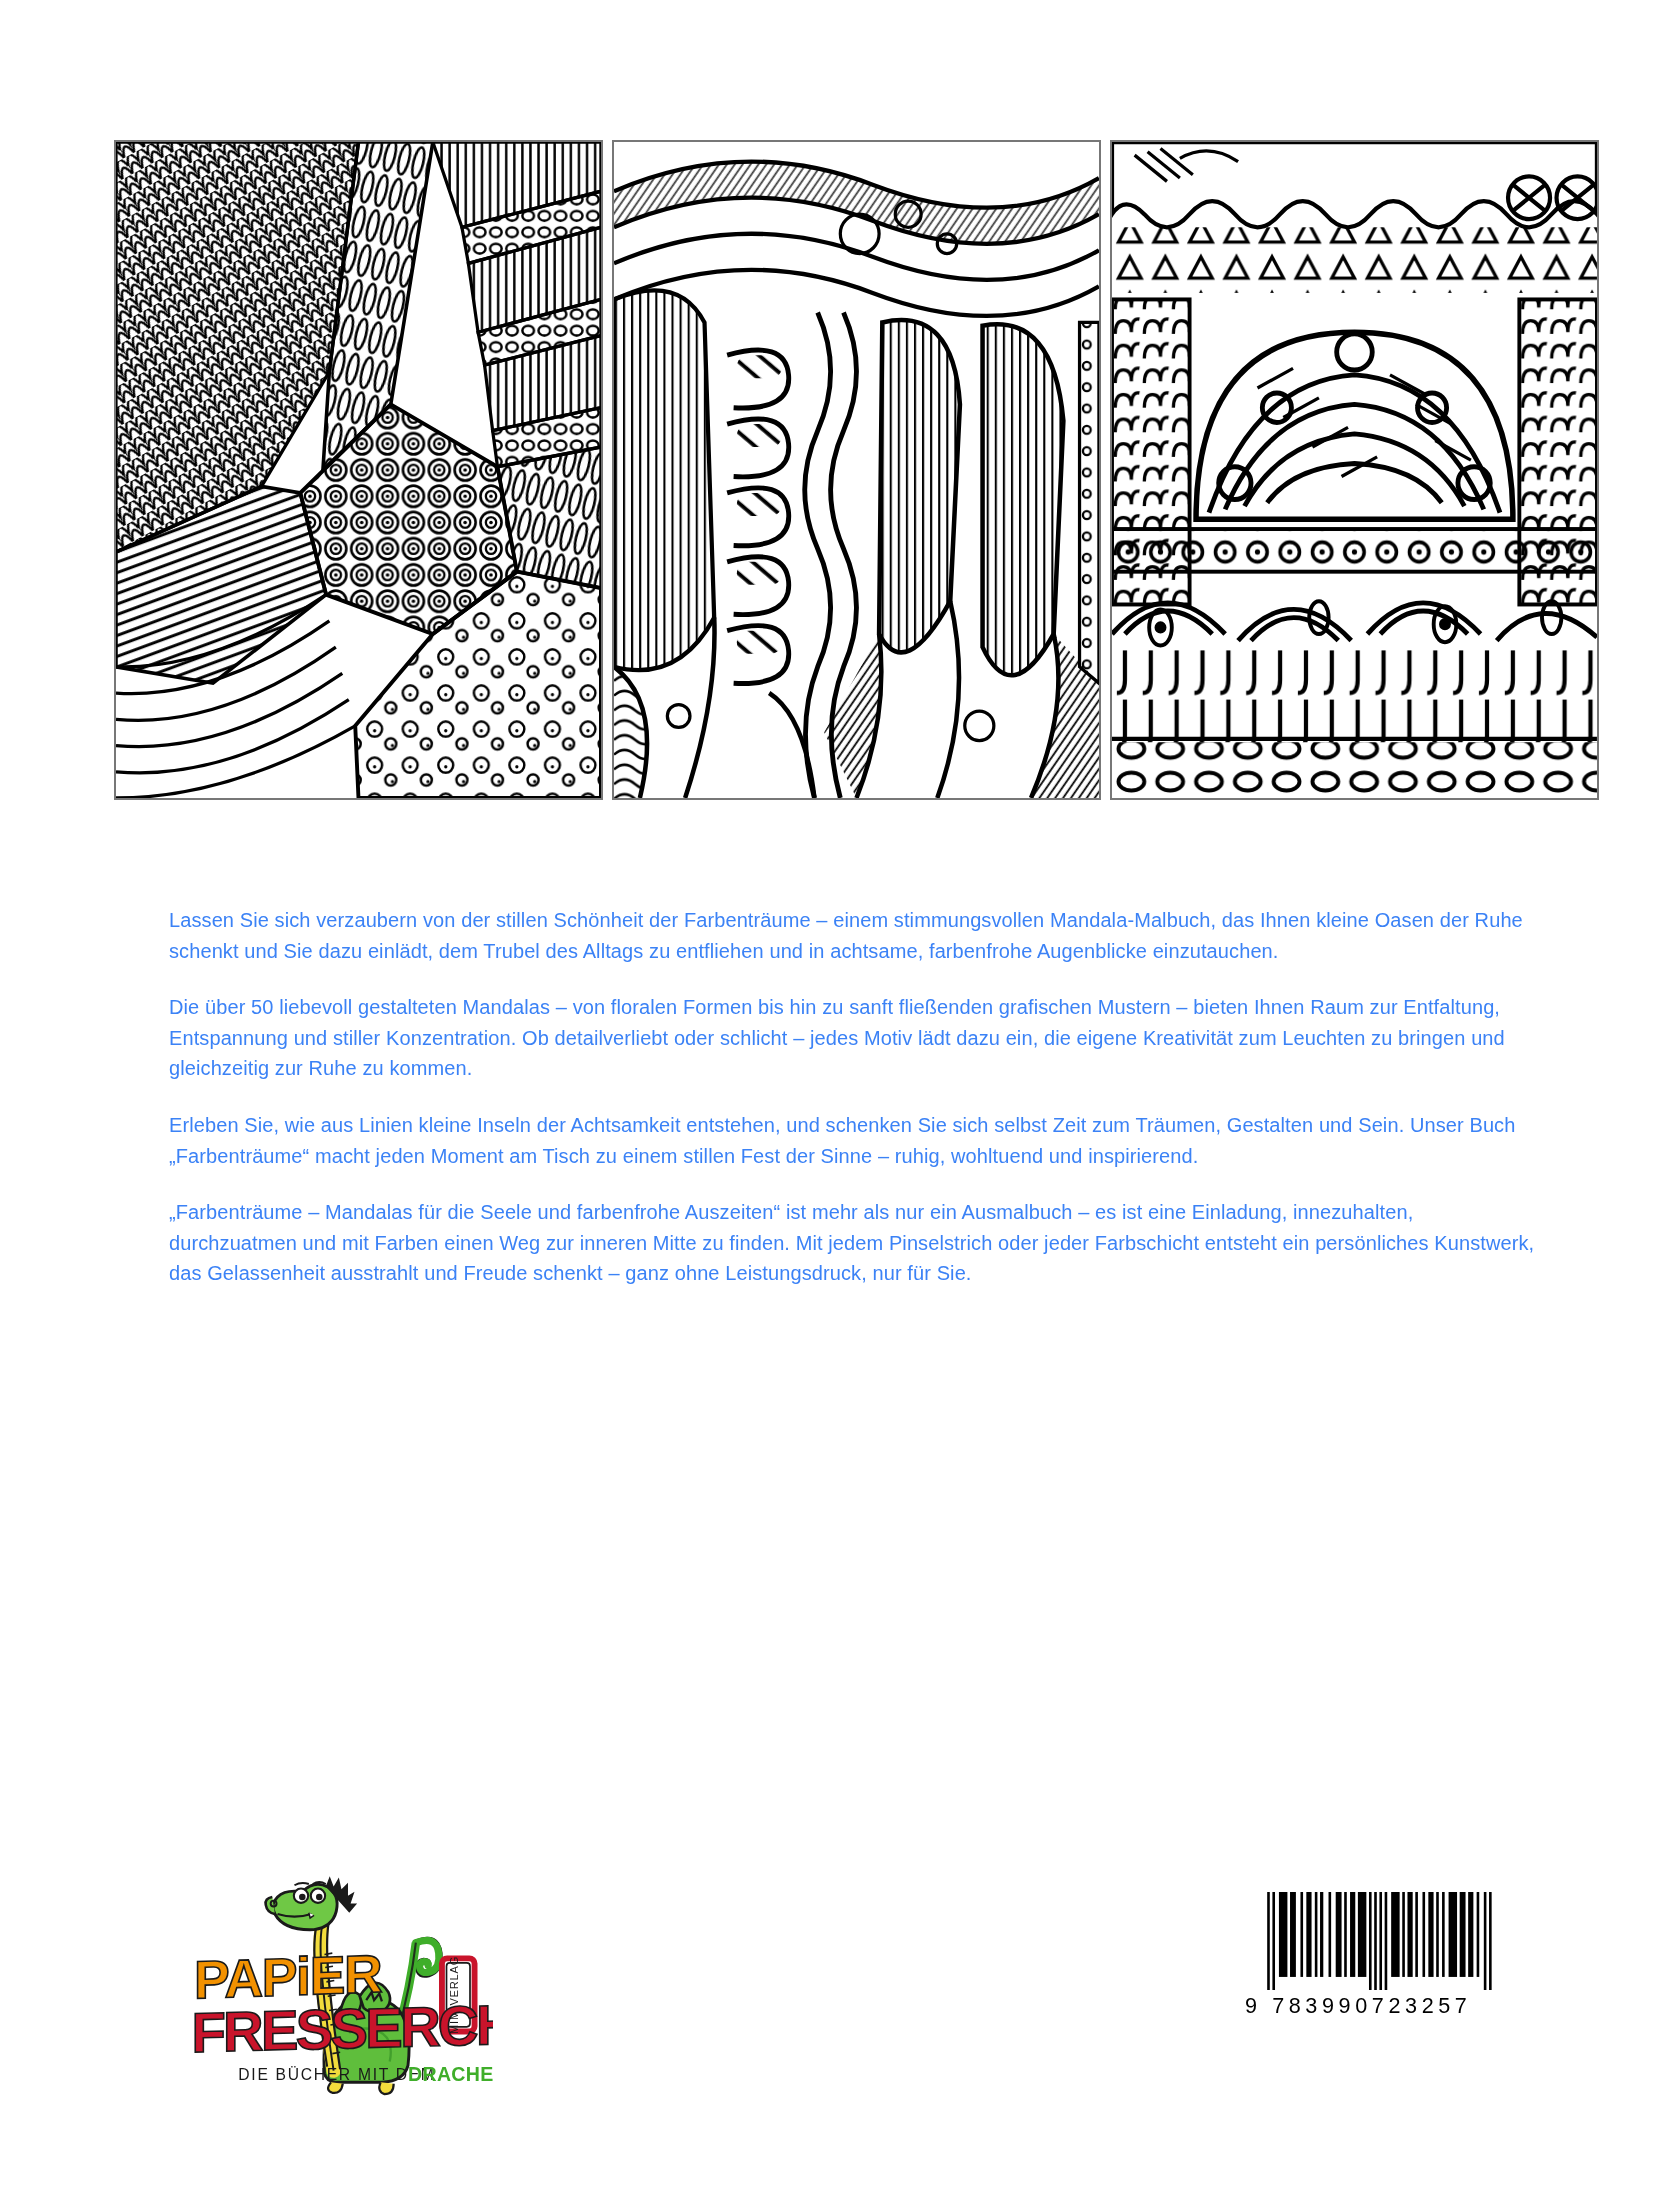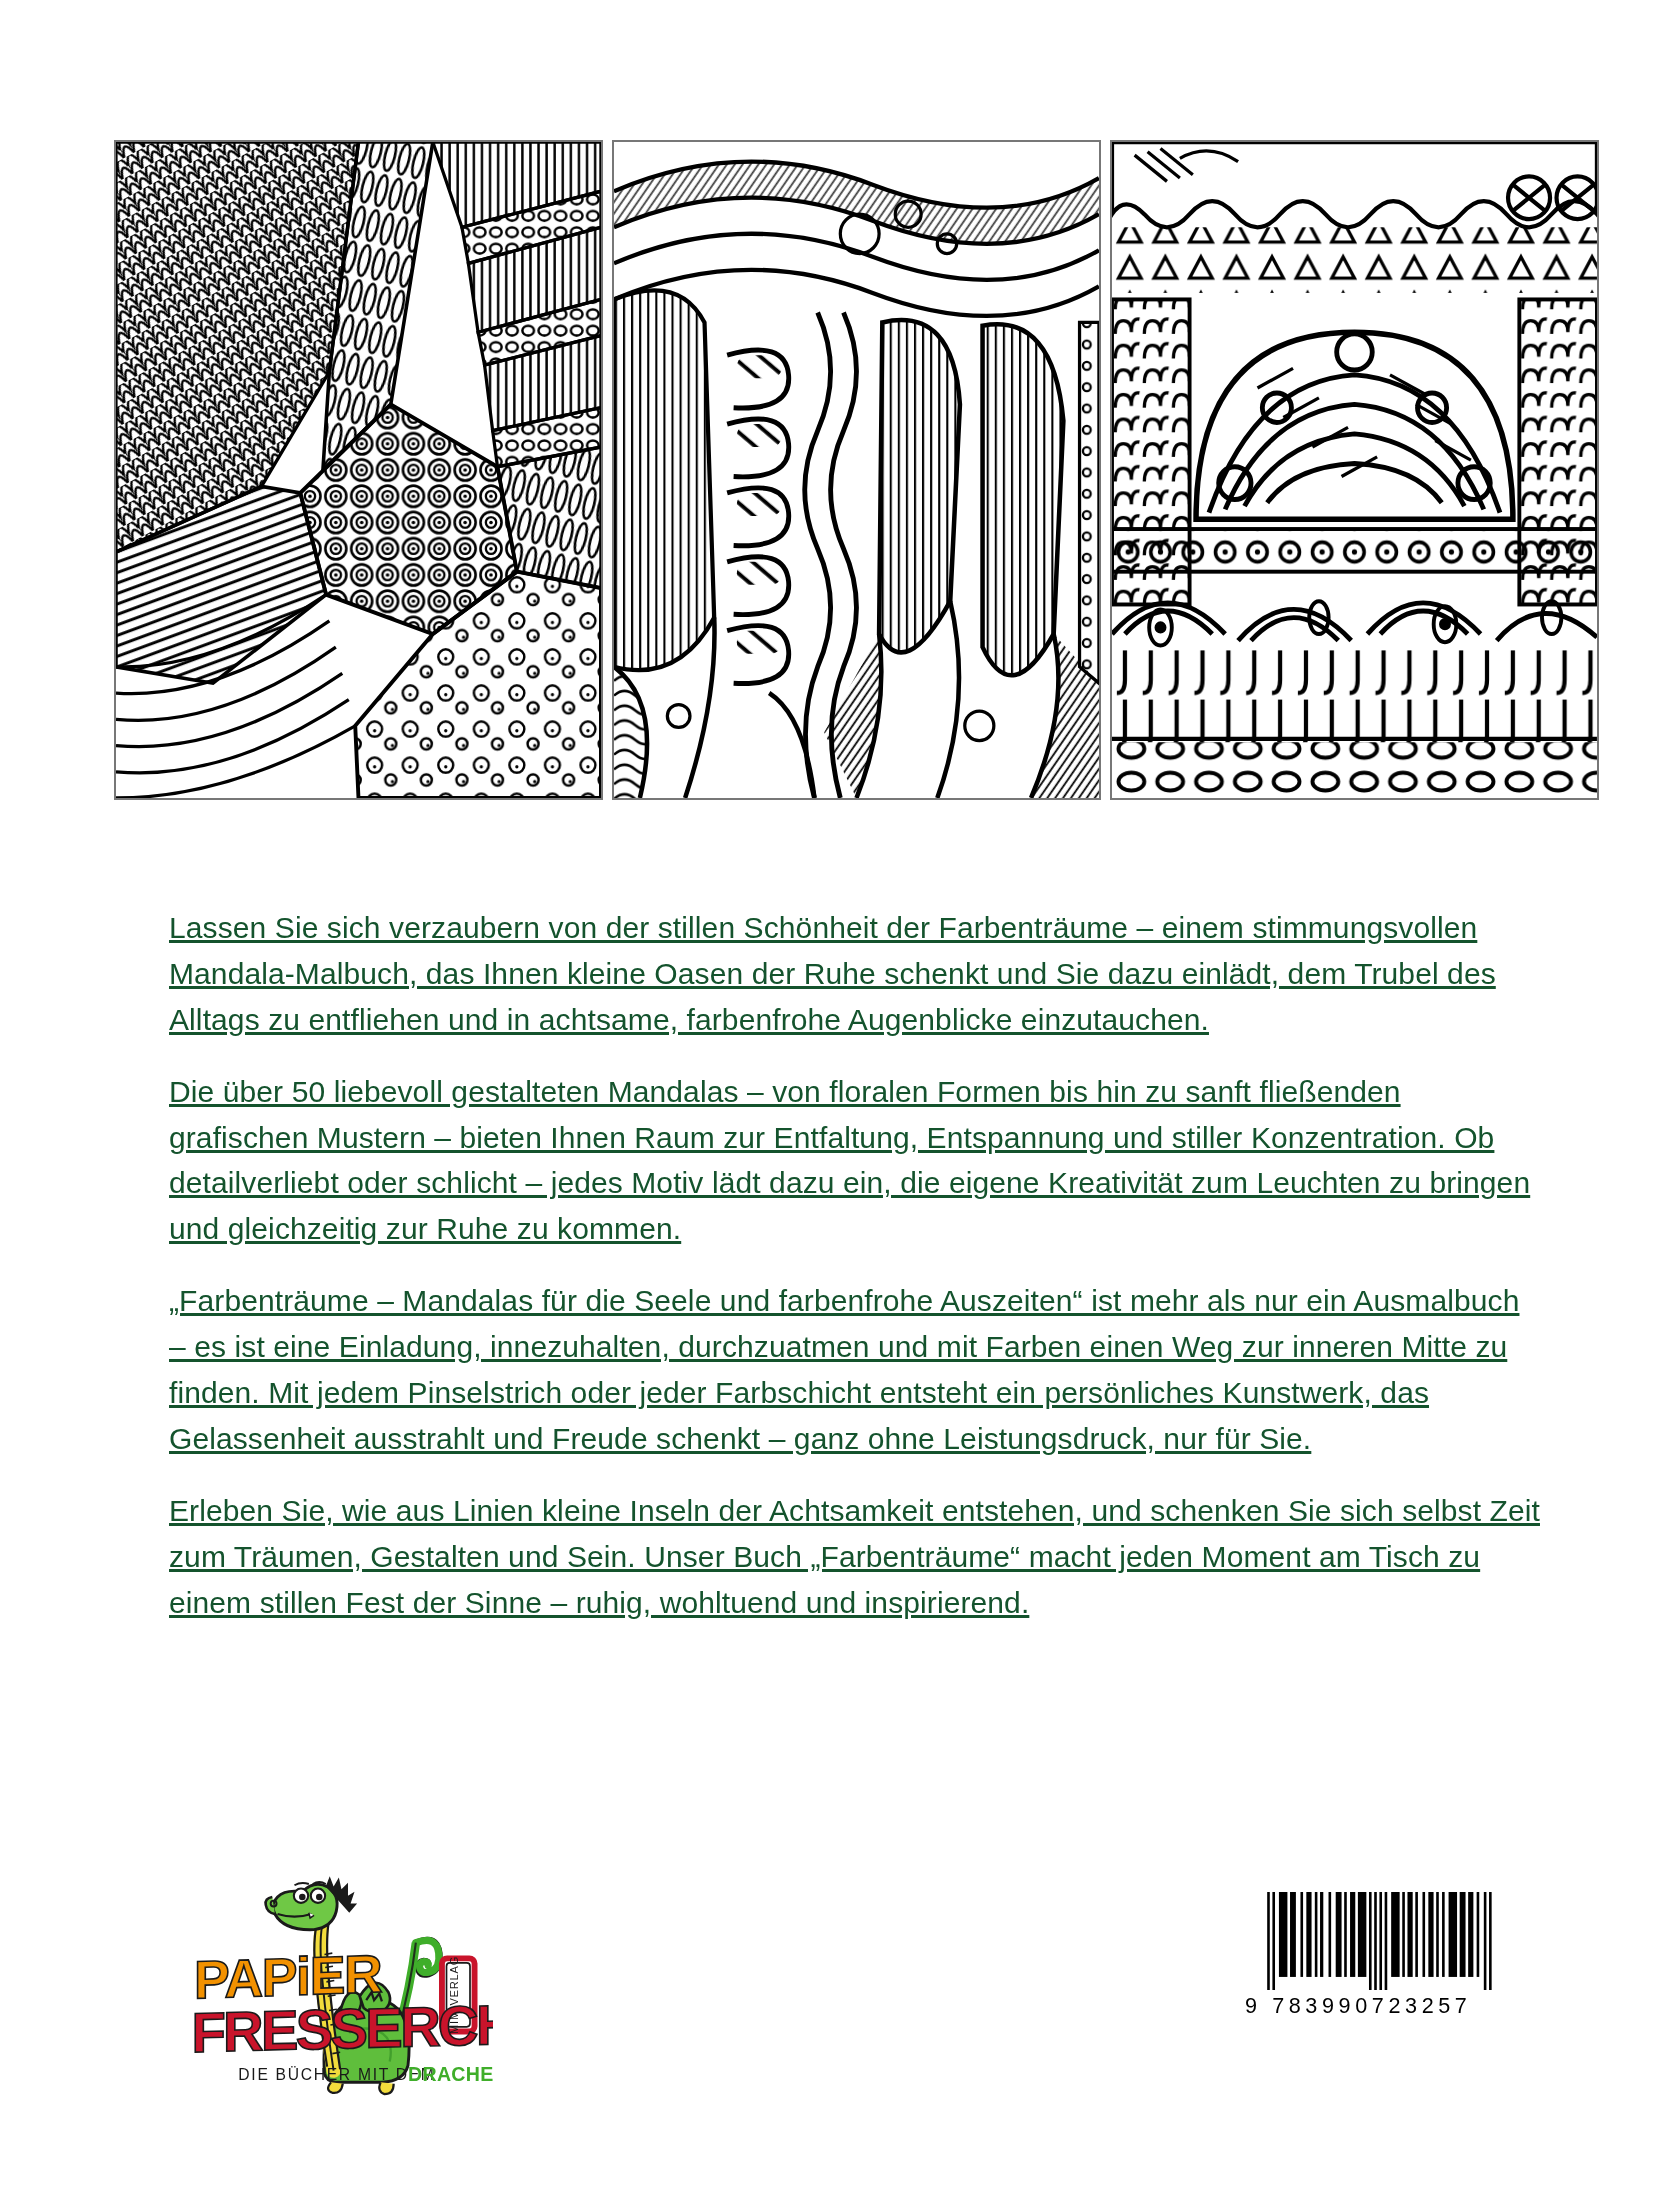--- a/index.html
+++ b/index.html
@@ -41,27 +41,26 @@
 
   
   .blurb {
     position: absolute;
     left: 169px;
     top: 905px;
     width: 1372px;
   }
   .blurb p {
     margin: 0 0 26px 0;
-    font-size: 30px;
+    font-size: 20px;
     line-height: 1.53;
     text-align: left;
     letter-spacing: 0.1px;
-    color: #14532d;
+    color: #3b82f6;
     font-family: "Liberation Sans", sans-serif;
-    text-decoration: underline;
   }
   .blurb p:last-child { margin-bottom: 0; }
 
   
   .footer {
     position: absolute;
     left: 0;
     top: 1830px;
     width: 1675px;
     height: 274px;
@@ -368,22 +367,22 @@
         <circle cx="30" cy="296" r="2.5" fill="#000"></circle>
         <circle cx="206" cy="294" r="2.5" fill="#000"></circle>
       </g>
     </svg>
   </div>
 </div>
 
 <div class="blurb">
   <p>Lassen Sie sich verzaubern von der stillen Schönheit der Farbenträume – einem stimmungsvollen Mandala-Malbuch, das Ihnen kleine Oasen der Ruhe schenkt und Sie dazu einlädt, dem Trubel des Alltags zu entfliehen und in achtsame, farbenfrohe Augenblicke einzutauchen.</p>
   <p>Die über 50 liebevoll gestalteten Mandalas – von floralen Formen bis hin zu sanft fließenden grafischen Mustern – bieten Ihnen Raum zur Entfaltung, Entspannung und stiller Konzentration. Ob detailverliebt oder schlicht – jedes Motiv lädt dazu ein, die eigene Kreativität zum Leuchten zu bringen und gleichzeitig zur Ruhe zu kommen.</p>
+  <p>Erleben Sie, wie aus Linien kleine Inseln der Achtsamkeit entstehen, und schenken Sie sich selbst Zeit zum Träumen, Gestalten und Sein. Unser Buch „Farbenträume“ macht jeden Moment am Tisch zu einem stillen Fest der Sinne – ruhig, wohltuend und inspirierend.</p>
   <p>„Farbenträume – Mandalas für die Seele und farbenfrohe Auszeiten“ ist mehr als nur ein Ausmalbuch – es ist eine Einladung, innezuhalten, durchzuatmen und mit Farben einen Weg zur inneren Mitte zu finden. Mit jedem Pinselstrich oder jeder Farbschicht entsteht ein persönliches Kunstwerk, das Gelassenheit ausstrahlt und Freude schenkt – ganz ohne Leistungsdruck, nur für Sie.</p>
-  <p>Erleben Sie, wie aus Linien kleine Inseln der Achtsamkeit entstehen, und schenken Sie sich selbst Zeit zum Träumen, Gestalten und Sein. Unser Buch „Farbenträume“ macht jeden Moment am Tisch zu einem stillen Fest der Sinne – ruhig, wohltuend und inspirierend.</p>
 </div>
 
 <div class="footer">
 
   <div class="logo">
     <svg viewBox="0 0 470 400" aria-hidden="true">
 
       <g>
 
         <path d="M352 160 Q386 146 390 178 Q392 206 372 212 Q356 216 354 202 Q352 190 364 188 Q374 188 372 196" fill="none" stroke="#1a1a1a" stroke-width="6"></path>

